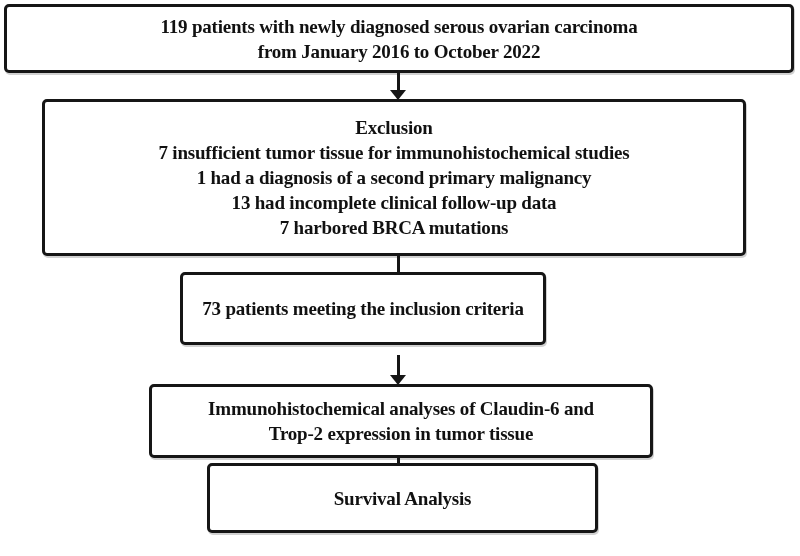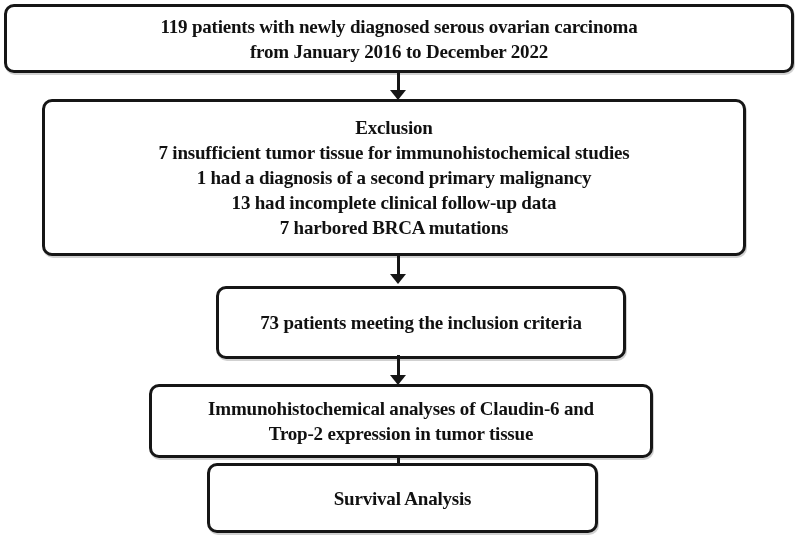--- a/index.html
+++ b/index.html
@@ -12,38 +12,38 @@
     width: 800px;
     height: 556px;
     background: #ffffff;
     font-family: "Liberation Serif", "DejaVu Serif", serif;
     overflow: hidden;
   }
   .flow-box {
     position: absolute;
     box-sizing: border-box;
     border: 3px solid #161616;
-    border-radius: 10px;
+    border-radius: 5px;
     background: #ffffff;
     display: flex;
     flex-direction: column;
     justify-content: center;
     align-items: center;
     text-align: center;
     color: #111111;
     font-weight: bold;
     font-size: 19px;
     line-height: 25px;
     letter-spacing: -0.2px;
     padding: 2px 8px;
     box-shadow: 1px 2px 0 rgba(0,0,0,0.18);
   }
   .box-cohort    { left: 4px;   top: 4px;   width: 790px; height: 69px; }
   .box-exclusion { left: 42px;  top: 99px;  width: 704px; height: 157px; }
-  .box-inclusion { left: 180px; top: 286px; width: 410px; height: 73px; margin-left: 36px; }
+  .box-inclusion { left: 180px; top: 272px; width: 366px; height: 73px; }
   .box-ihc       { left: 149px; top: 384px; width: 504px; height: 74px; }
   .box-survival  { left: 207px; top: 463px; width: 391px; height: 70px; }
 
   .flow-arrow {
     position: absolute;
     width: 18px;
     display: flex;
     flex-direction: column;
     align-items: center;
   }
@@ -64,21 +64,21 @@
   .arrow-3 { left: 389px; top: 355px; height: 30px; }
   .arrow-4 { left: 389px; top: 457px; height: 27px; }
 </style>
 </head>
 <body>
 
 <div class="canvas">
 
   <div class="flow-box box-cohort">
     <div>119 patients with newly diagnosed serous ovarian carcinoma</div>
-    <div>from January 2016 to December 2022</div>
+    <div>from January 2016 to October 2022</div>
   </div>
 
   <div class="flow-arrow arrow-1">
     <div class="stem"></div>
     <div class="head"></div>
   </div>
 
   <div class="flow-box box-exclusion">
     <div>Exclusion</div>
     <div>7 insufficient tumor tissue for immunohistochemical studies</div>

